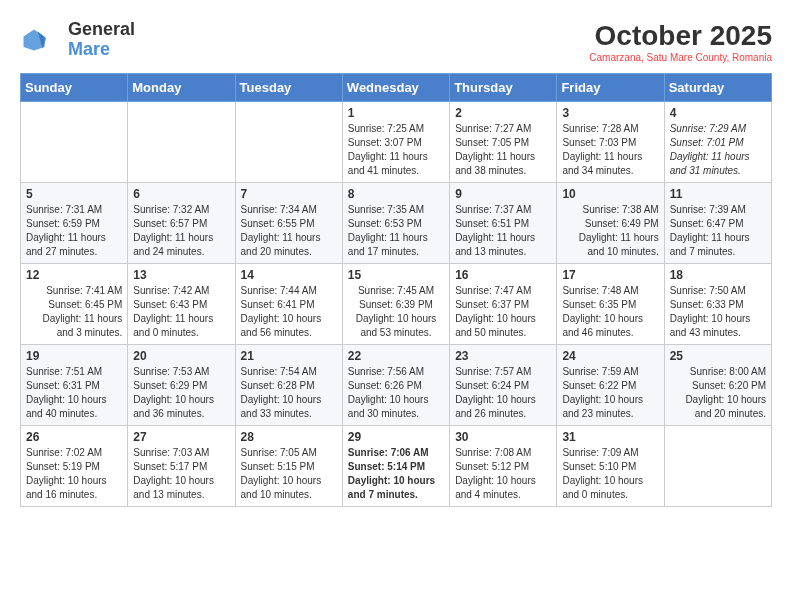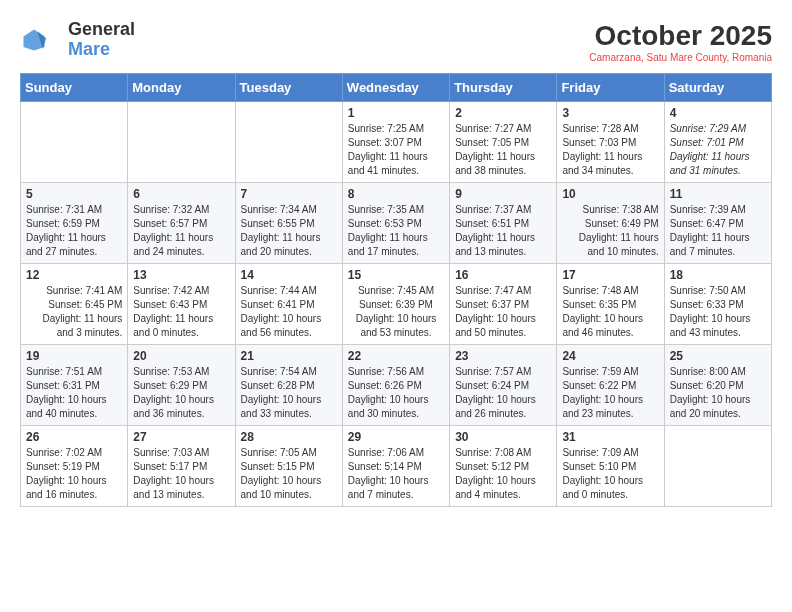--- a/index.html
+++ b/index.html
@@ -293,21 +293,21 @@
         </td>
         <td>
           <span class="day-num">24</span>
           <div class="day-info" style="white-space: pre-line;">Sunrise: 7:59 AM
 Sunset: 6:22 PM
 Daylight: 10 hours
 and 23 minutes.</div>
         </td>
         <td>
           <span class="day-num">25</span>
-          <div class="day-info" style="white-space: pre-line;">Sunrise: 8:00 AM
+          <div class="day-info" style="white-space: pre-line; text-align: right;">Sunrise: 8:00 AM
 Sunset: 6:20 PM
 Daylight: 10 hours
 and 20 minutes.</div>
         </td>
       </tr>
       <tr>
         <td>
           <span class="day-num">26</span>
           <div class="day-info" style="white-space: pre-line;">Sunrise: 7:02 AM
 Sunset: 5:19 PM
@@ -323,21 +323,21 @@
         </td>
         <td>
           <span class="day-num">28</span>
           <div class="day-info" style="white-space: pre-line;">Sunrise: 7:05 AM
 Sunset: 5:15 PM
 Daylight: 10 hours
 and 10 minutes.</div>
         </td>
         <td>
           <span class="day-num">29</span>
-          <div class="day-info" style="white-space: pre-line;">Sunrise: 7:06 AM
+          <div class="day-info" style="white-space: pre-line; font-weight: bold;">Sunrise: 7:06 AM
 Sunset: 5:14 PM
 Daylight: 10 hours
 and 7 minutes.</div>
         </td>
         <td>
           <span class="day-num">30</span>
           <div class="day-info" style="white-space: pre-line;">Sunrise: 7:08 AM
 Sunset: 5:12 PM
 Daylight: 10 hours
 and 4 minutes.</div>

